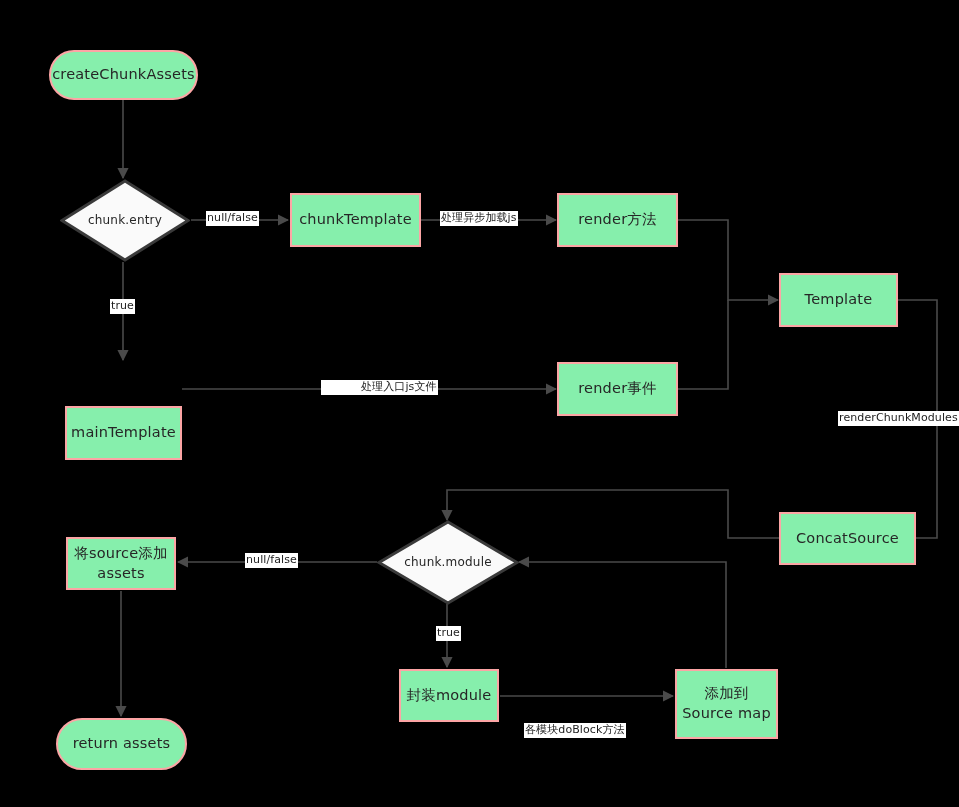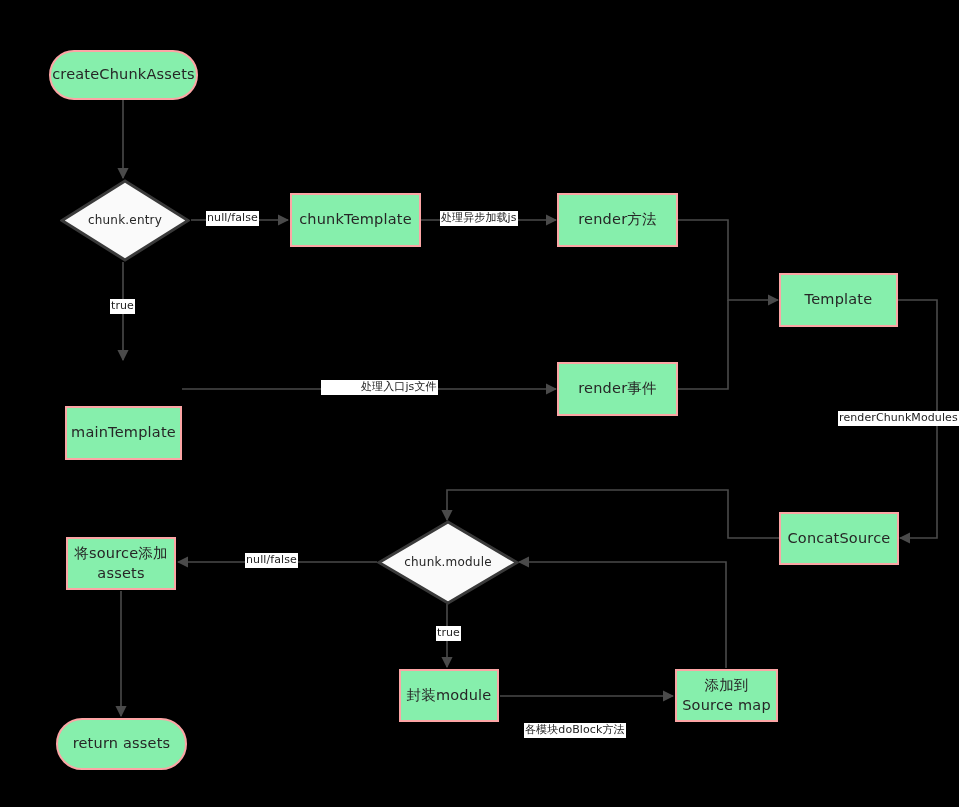--- a/index.html
+++ b/index.html
@@ -141,21 +141,21 @@
   </div>
 
   <div class="node" style="left:65px; top:362px; width:117px; height:54px;margin-top:44px;">
     <span>mainTemplate</span>
   </div>
 
   <div class="node" style="left:557px; top:362px; width:121px; height:54px;">
     <span>render事件</span>
   </div>
 
-  <div class="node" style="left:779px; top:512px; width:120px; height:53px;">
+  <div class="node" style="left:779px; top:512px; width:137px; height:53px;">
     <span>ConcatSource</span>
   </div>
 
   <div class="node diamond" style="left:377px; top:520px; width:142px; height:85px;text-align:center;">
     <svg class="dshape" viewBox="0 0 142 85" preserveAspectRatio="none">
       <polygon points="71,2 140,42.5 71,83 2,42.5" fill="#fafafa" stroke="#3a3a3a" stroke-width="3"></polygon>
     </svg>
     <span class="dlabel">chunk.module</span>
   </div>
 
@@ -165,21 +165,21 @@
 
   <div class="node" style="left:66px; top:537px; width:110px; height:53px;">
     <span>将source添加
 assets</span>
   </div>
 
   <div class="node" style="left:399px; top:669px; width:100px; height:53px;">
     <span>封装module</span>
   </div>
 
-  <div class="node" style="left:675px; top:669px; width:103px; height:53px;">
+  <div class="node" style="left:675px; top:669px; width:103px; height:70px;">
     <span>添加到
 Source map</span>
   </div>
 
   <div class="edge-label" style="left:206px; top:211px;">null/false</div>
 
   <div class="edge-label" style="left:110px; top:299px;">true</div>
 
   <div class="edge-label" style="left:440px; top:211px;">处理异步加载js</div>
 

